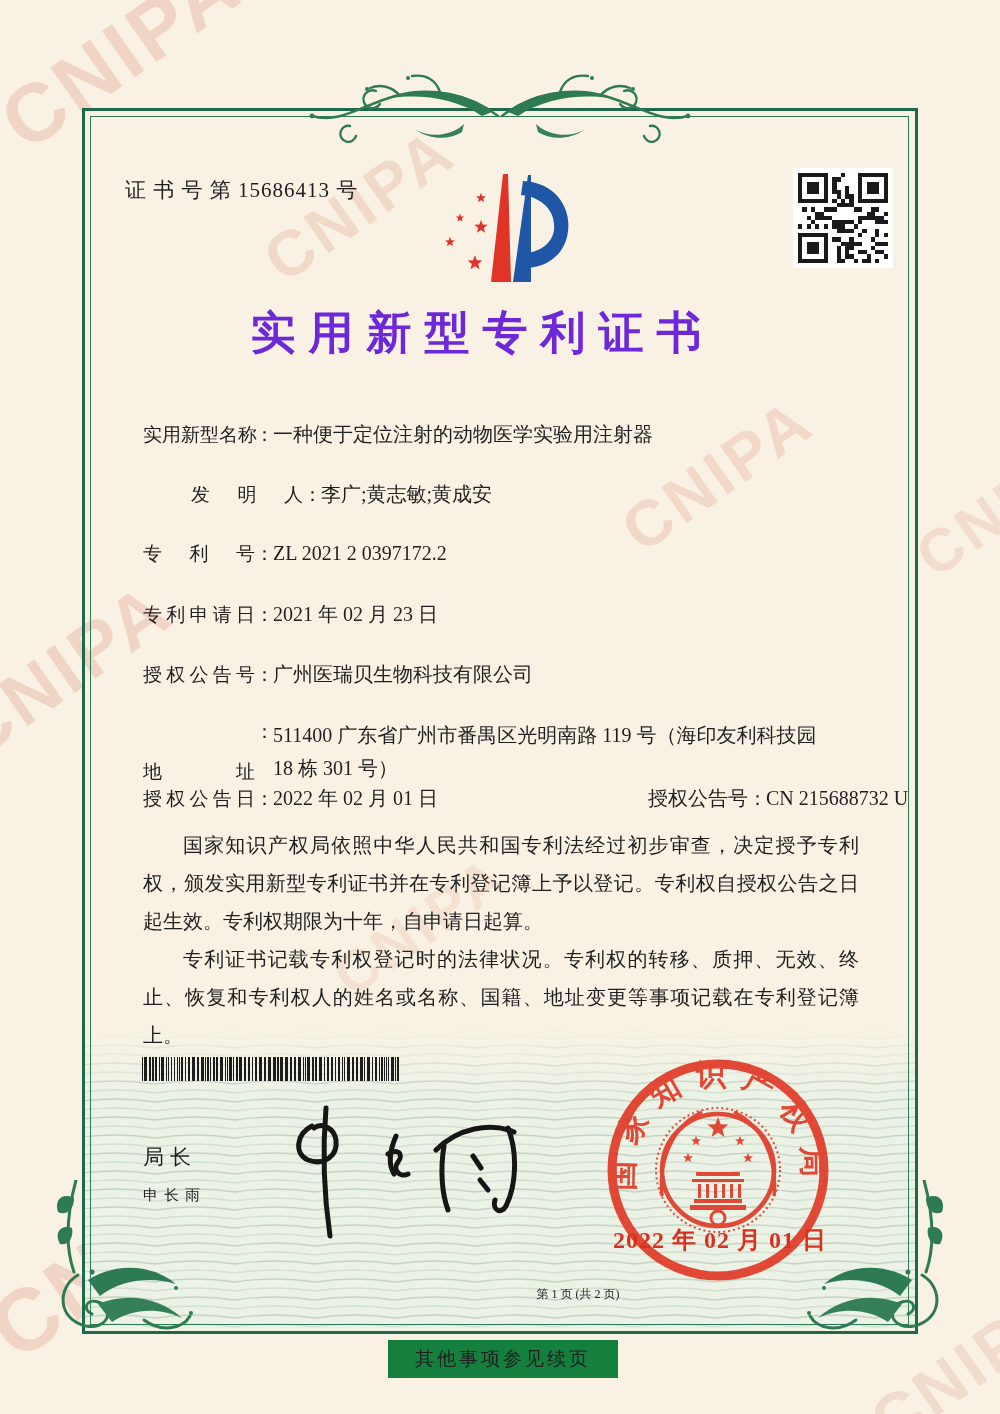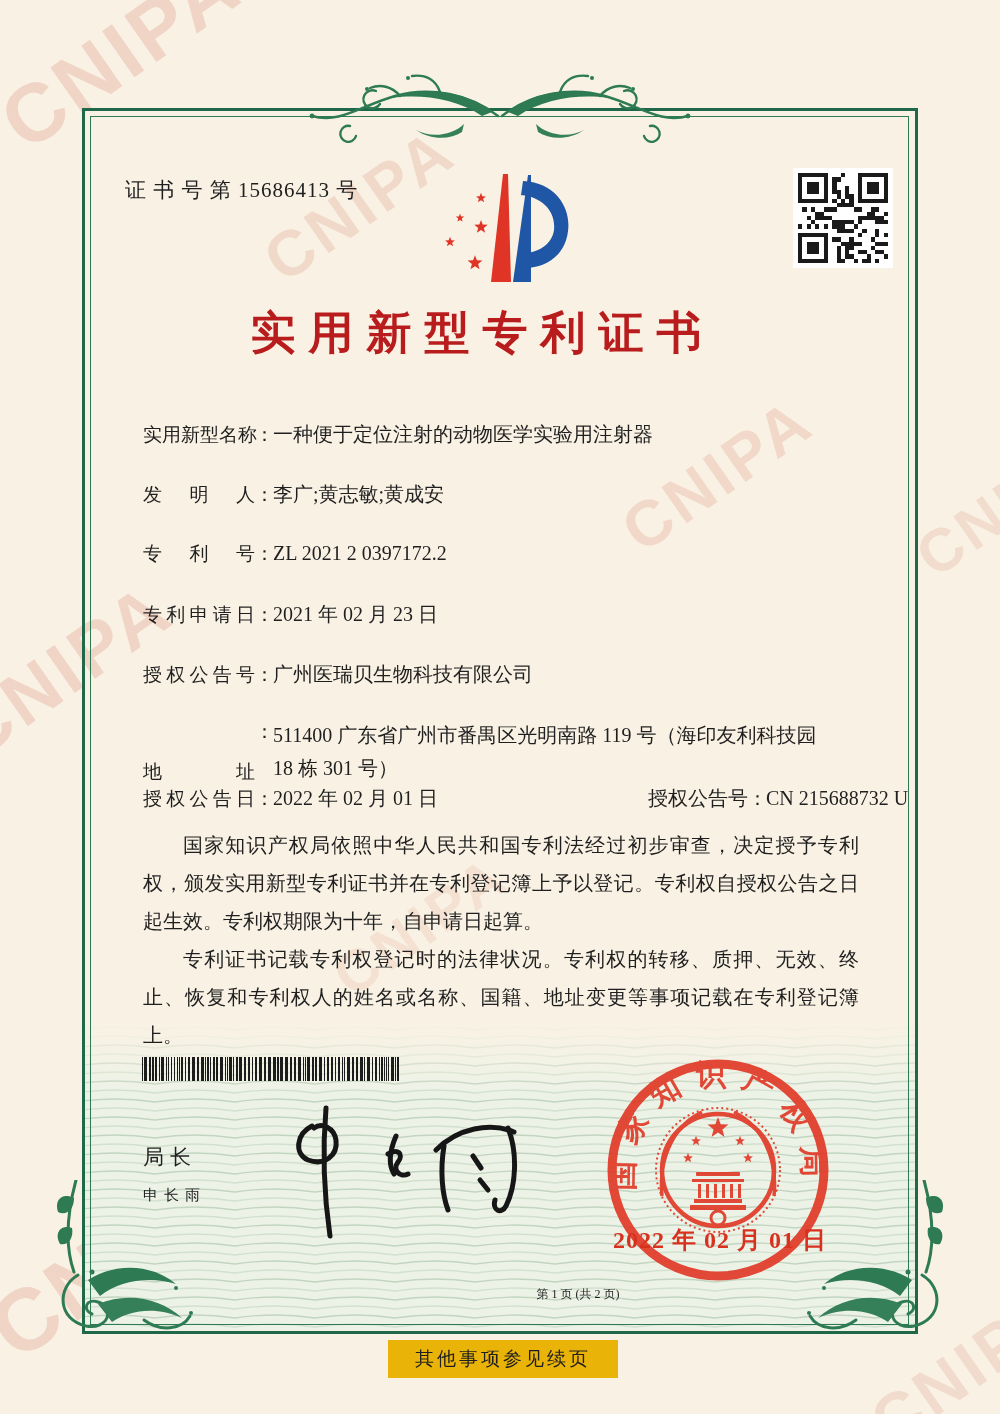--- a/index.html
+++ b/index.html
@@ -4,42 +4,42 @@
 <style>
   html,body{margin:0;padding:0;}
   #page{position:relative;width:1000px;height:1414px;background:#f9f2e4;overflow:hidden;
         font-family:"Liberation Serif","DejaVu Serif",serif;color:#1f1f1f;}
   .wm{position:absolute;font-family:"Liberation Sans","DejaVu Sans",sans-serif;font-weight:bold;
       color:rgba(231,184,167,0.5);transform:rotate(-35deg);letter-spacing:4px;user-select:none;pointer-events:none;}
   .frame{position:absolute;border:3px solid #20684a;}
   .frame-in{position:absolute;border:1.5px solid #2d7a55;}
   #cert-no{position:absolute;left:125px;top:176px;font-size:21px;letter-spacing:1px;}
   #title{position:absolute;left:0;top:303px;width:952px;text-align:center;font-size:45px;font-weight:bold;
-         letter-spacing:13px;padding-left:13px;box-sizing:border-box;color:#b91c1c;}
+         letter-spacing:13px;padding-left:13px;box-sizing:border-box;color:#6d28d9;}
   .fld{position:absolute;left:143px;font-size:20px;white-space:nowrap;}
   .fld .lbl{display:inline-block;width:112px;font-size:19px;text-align:justify;text-align-last:justify;vertical-align:bottom;}
   .fld .colon{display:inline-block;width:18px;font-size:19px;}
   .fld .val{font-size:20px;}
   #fld-addr{white-space:normal;width:716px;}
   #fld-addr .val{display:inline-block;vertical-align:top;width:566px;line-height:33px;}
   #grant-right{position:absolute;left:505px;top:0;font-size:20px;white-space:nowrap;text-align:right;}
   #paras{position:absolute;left:143px;top:826px;width:716px;font-size:20px;line-height:38px;text-align:justify;}
   #paras p{margin:0;text-indent:2em;}
   #waves-wrap{position:absolute;left:85px;top:1022px;width:830px;height:308px;}
   #wave-fade{position:absolute;left:85px;top:1022px;width:830px;height:72px;
              background:linear-gradient(#f9f2e4,rgba(249,242,228,0));}
   #barcode{position:absolute;left:142px;top:1057px;}
   #issuer-title{position:absolute;left:143px;top:1143px;font-size:21px;letter-spacing:6px;}
   #issuer-name{position:absolute;left:143px;top:1186px;font-size:15px;letter-spacing:6px;}
   #signature{position:absolute;left:268px;top:1098px;}
   #seal{position:absolute;left:598px;top:1046px;}
   #seal-date{position:absolute;left:600px;top:1224px;width:240px;text-align:center;font-size:24px;
              color:#d8311f;letter-spacing:1px;font-weight:bold;white-space:nowrap;}
   #page-no{position:absolute;left:82px;top:1286px;width:992px;text-align:center;font-size:12px;}
-  #note-box{position:absolute;left:388px;top:1340px;width:230px;height:38px;background:#eab308;
+  #note-box{position:absolute;left:388px;top:1340px;width:230px;height:38px;background:#15803d;
             display:flex;align-items:center;justify-content:center;font-size:19px;letter-spacing:3px;}
   #logo{position:absolute;left:428px;top:165px;}
   #qr-box{position:absolute;left:793px;top:168px;width:100px;height:100px;background:#ffffff;}
   #qr{position:absolute;left:5px;top:5px;}
   #flourish{position:absolute;left:308px;top:66px;}
   .corner{position:absolute;}
   svg{display:block;}
 </style>
 </head>
 <body>
@@ -365,21 +365,21 @@
         <rect x="16" y="20" width="1" height="1" fill="#1a1a1a"></rect>
         <rect x="18" y="20" width="1" height="1" fill="#1a1a1a"></rect>
       </svg>
   </div>
 
   <div id="title">实用新型专利证书</div>
 
   <div class="fld" style="top:421px;">
     <span class="lbl">实用新型名称</span><span class="colon">：</span><span class="val">一种便于定位注射的动物医学实验用注射器</span>
   </div>
-  <div class="fld" style="top:481px;">
+  <div class="fld" style="top:481px;margin-left:48px;">
     <span class="lbl">发明人</span><span class="colon">：</span><span class="val">李广;黄志敏;黄成安</span>
   </div>
   <div class="fld" style="top:541px;">
     <span class="lbl">专利号</span><span class="colon">：</span><span class="val">ZL 2021 2 0397172.2</span>
   </div>
   <div class="fld" style="top:601px;">
     <span class="lbl">专利申请日</span><span class="colon">：</span><span class="val">2021 年 02 月 23 日</span>
   </div>
   <div class="fld" style="top:661px;">
     <span class="lbl">授权公告号</span><span class="colon">：</span><span class="val">广州医瑞贝生物科技有限公司</span>

